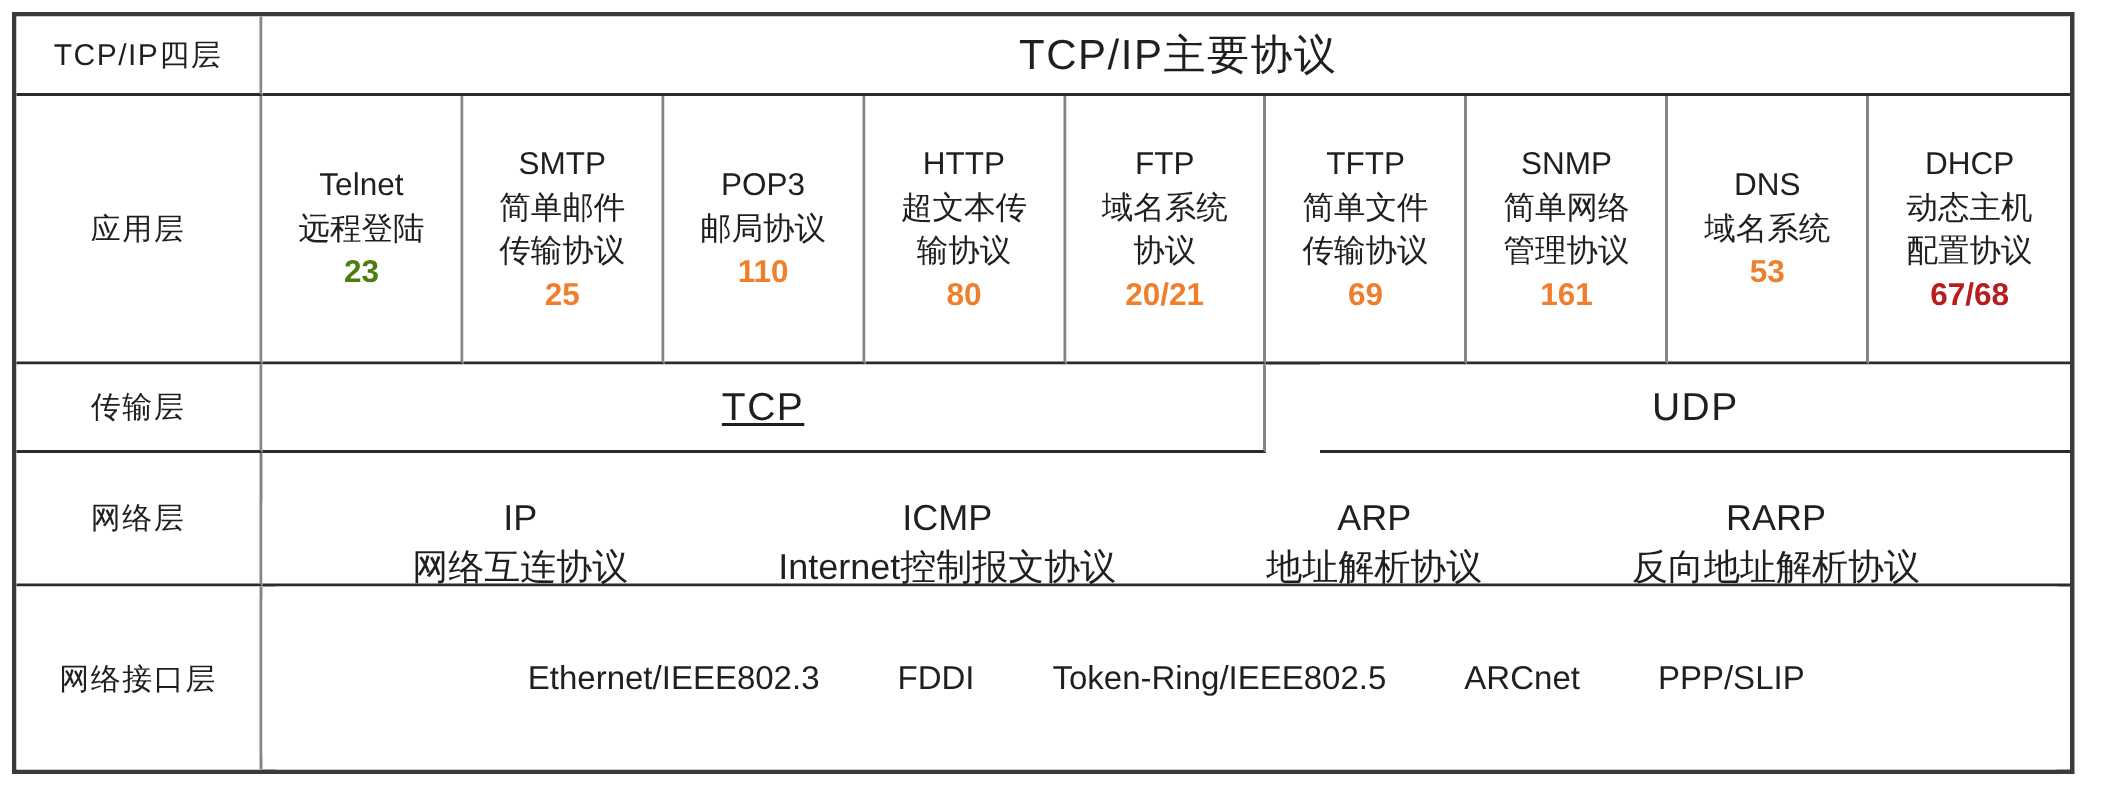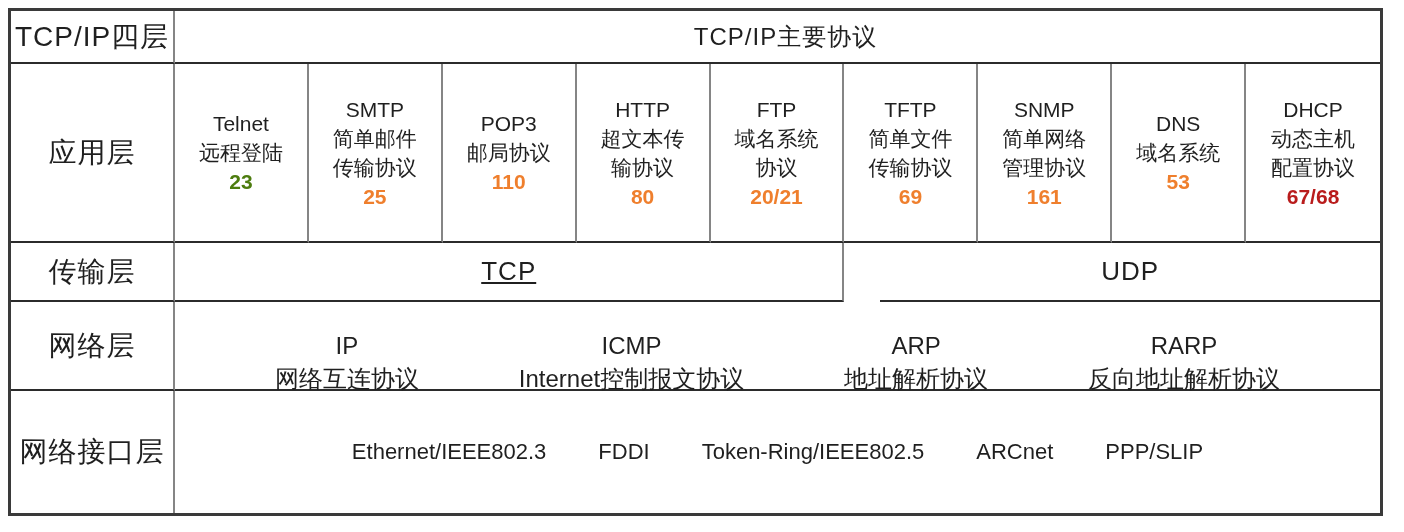--- a/index.html
+++ b/index.html
@@ -34,22 +34,22 @@
     align-items: center;
     justify-content: center;
     text-align: center;
     box-sizing: border-box;
     background: #ffffff;
   }
   
   .vb { border-right: 2px solid #858585; }
   .hb { border-bottom: 2px solid #2b2b2b; }
 
-  .layer-label { font-size: 28px; letter-spacing: 1px; }
-  .table-title { font-size: 24px; letter-spacing: 1px; padding-left: 16px; }
+  .layer-label { font-size: 20px; letter-spacing: 1px; }
+  .table-title { font-size: 28px; letter-spacing: 1px; padding-left: 16px; }
 
   .proto-cell {
     flex-direction: column;
     font-size: 21px;
     line-height: 29px;
     padding: 2px;
   }
   .proto-desc { white-space: pre-line; }
   .port { font-weight: bold; }
 

